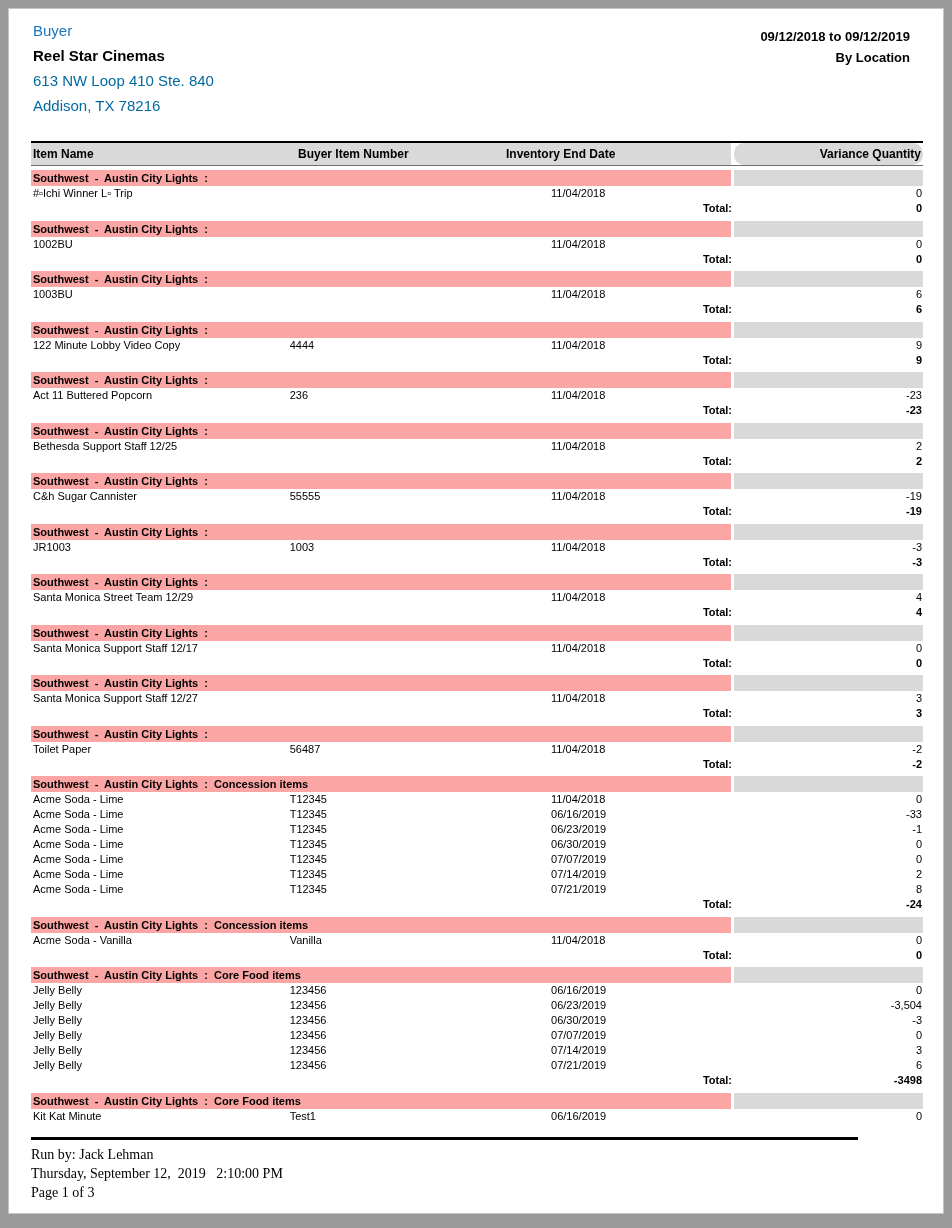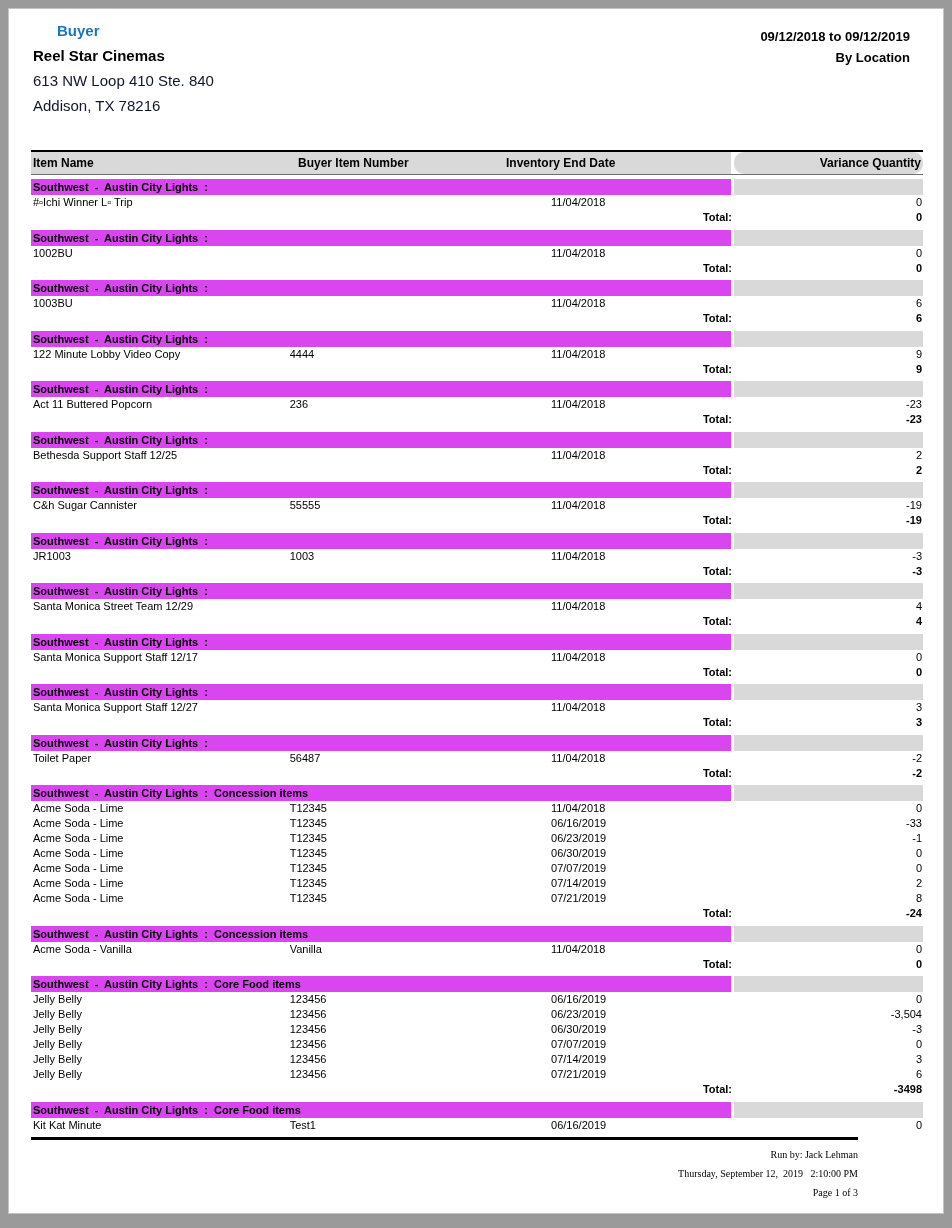--- a/index.html
+++ b/index.html
@@ -3,60 +3,60 @@
 <meta charset="utf-8">
 <style>
   * { box-sizing: border-box; margin: 0; padding: 0; }
   html, body { width: 952px; height: 1228px; }
   body { background: #9a9a9a; font-family: "Liberation Sans", sans-serif; position: relative; }
   .page { position: absolute; left: 8px; top: 8px; width: 936px; height: 1206px;
           background: #ffffff; border: 1px solid #c4c4c4; overflow: hidden; }
 
   
   .hdr-left  { position: absolute; left: 24px; top: 13px; }
-  .buyer     { font-size: 15px; font-weight: bold; color: #1b75bb; margin-bottom: 8px; margin-left: 24px; }
+  .buyer     { font-size: 15px; font-weight: normal; color: #1b75bb; margin-bottom: 8px; }
   .company   { font-size: 15px; font-weight: bold; color: #000; margin-bottom: 8px; }
-  .addr      { font-size: 15px; color: #0f172a; margin-bottom: 8px; }
+  .addr      { font-size: 15px; color: #0369a1; margin-bottom: 8px; }
   .hdr-right { position: absolute; right: 33px; top: 13px; text-align: right; }
   .title     { font-size: 17px; font-weight: bold; }
   .subtitle  { font-size: 13px; font-weight: bold; margin-top: 7px; }
   .byloc     { font-size: 13px; font-weight: bold; margin-top: 6px; }
 
   
-  .rpt-table { position: absolute; left: 22px; top: 141px; width: 892px; }
+  .rpt-table { position: absolute; left: 22px; top: 132px; width: 892px; }
   .colhdr { display: flex; height: 25px; border-top: 2px solid #000; border-bottom: 1px solid #6e6e6e; }
   .colhdr-left  { width: 700px; display: flex; align-items: center; background: #d9d9d9; font-weight: bold; font-size: 12px; }
   .colhdr-gap   { width: 3px; background: #fff; }
   .colhdr-right { width: 189px; display: flex; align-items: center; justify-content: flex-end;
                   background: #d9d9d9; font-weight: bold; font-size: 12px; padding-right: 2px; border-radius: 10px; }
   .hc1 { width: 267px; padding-left: 2px; }
   .hc2 { width: 208px; }
   .hc3 { width: 192px; }
 
   .sections { margin-top: 4px; }
   .section  { margin-bottom: 4.5px; }
   .band       { display: flex; height: 16px; }
-  .band-left  { width: 700px; background: #d946ef; font-weight: bold; font-size: 11px;
+  .band-left  { width: 700px; background: #fca5a5; font-weight: bold; font-size: 11px;
                 line-height: 16px; padding-left: 2px; white-space: pre; }
   .band-gap   { width: 3px; }
   .band-right { width: 189px; background: #d9d9d9; }
   .row { display: flex; height: 15px; font-size: 11px; line-height: 15px; align-items: center; }
   .c1 { width: 267px; padding-left: 2px; overflow: hidden; }
   .c2 { width: 241px; overflow: hidden; }
   .c3 { width: 192px; overflow: hidden; margin-left: 28px; }
   .cgap { width: 3px; }
   .c4 { width: 189px; text-align: right; padding-right: 1px; }
   .total-row   { display: flex; height: 15px; font-size: 11px; line-height: 15px; font-weight: bold; }
   .total-label { width: 703px; text-align: right; padding-right: 2px; }
   .total-val   { width: 189px; text-align: right; padding-right: 1px; }
 
   
   .rule { position: absolute; left: 22px; top: 1128px; width: 827px; height: 3px; background: #000; }
-  .rpt-footer { position: absolute; left: 22px; top: 1136px; width: 827px; text-align: right;
-                font-family: "Liberation Serif", serif; font-size: 10px; line-height: 19px; }
+  .rpt-footer { position: absolute; left: 22px; top: 1136px; width: 827px; text-align: left;
+                font-family: "Liberation Serif", serif; font-size: 14px; line-height: 19px; }
   .rpt-footer div { white-space: pre; }
 </style>
 </head>
 <body>
 
 <div class="page">
 
   <div class="hdr-left">
     <div class="buyer">Buyer</div>
     <div class="company">Reel Star Cinemas</div>

